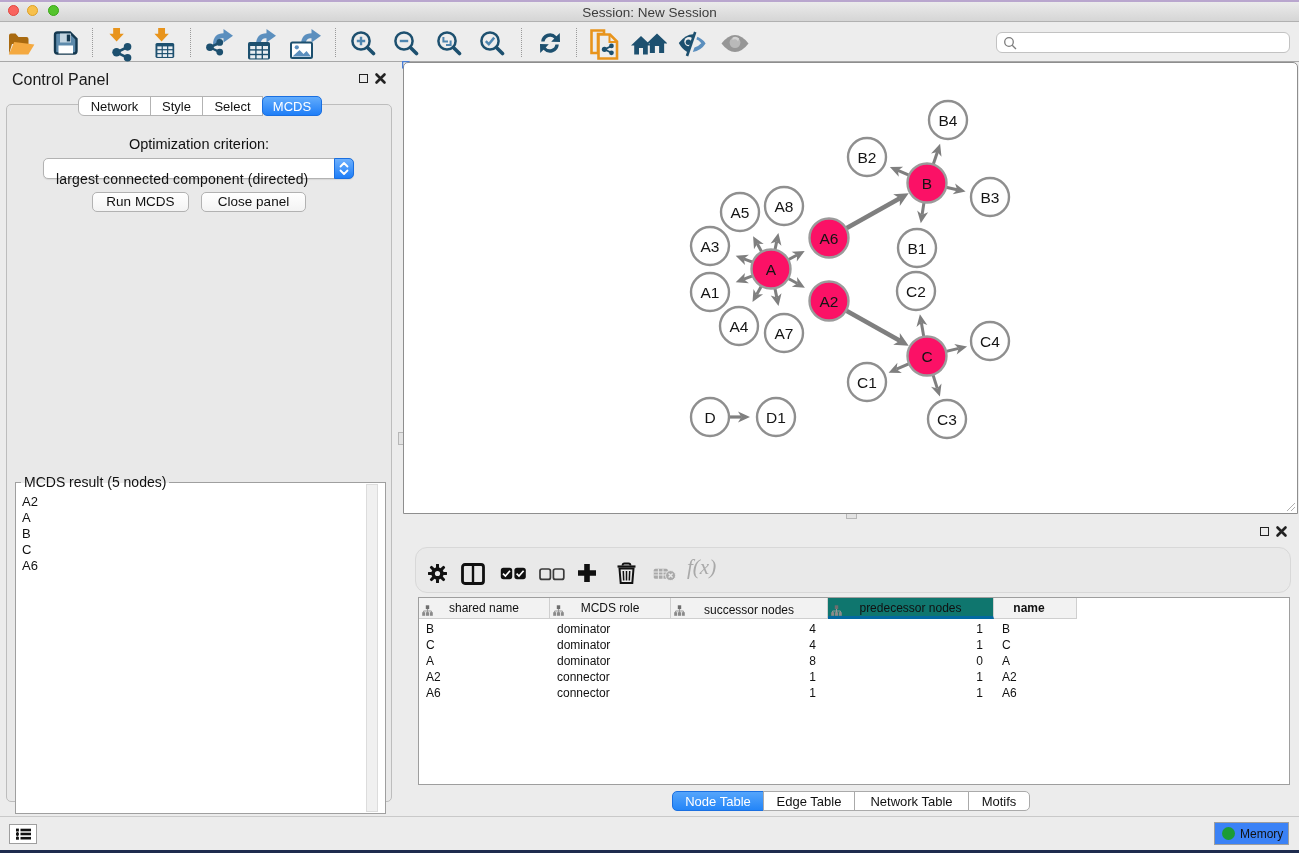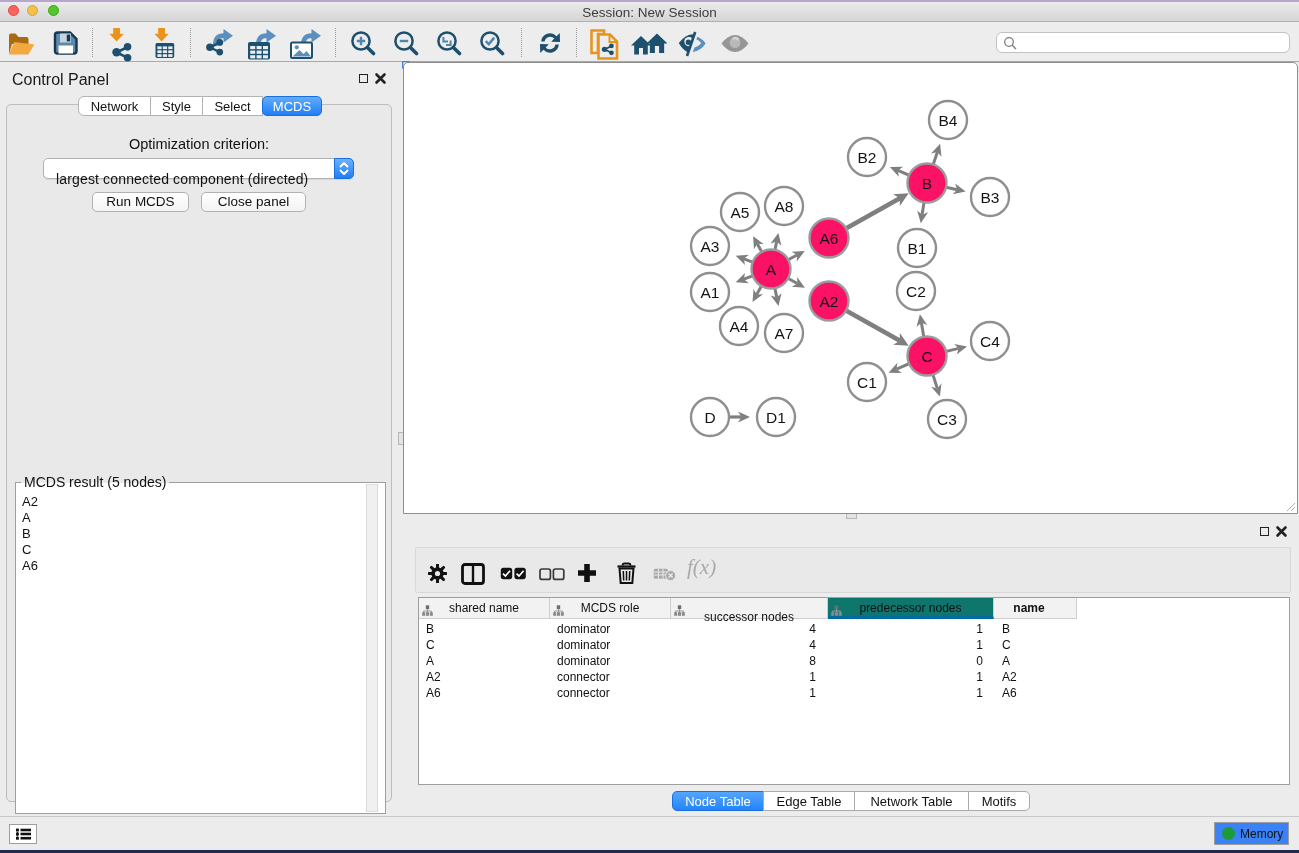--- a/index.html
+++ b/index.html
@@ -301,21 +301,21 @@
     <circle cx="524.0" cy="272.0" r="19.5" fill="#fb1166" stroke="#9b9b9b" stroke-width="2.4"></circle>
     <text x="524.0" y="277.5" text-anchor="middle" font-size="15.5" fill="#141414">C</text>
   </svg>
 
 <div class="abs" style="left:424px;top:524px;font-size:13px;color:#1a1a1a;margin-top:48px;">Table Panel</div>
 <div class="abs" style="left:1260px;top:527px;width:9px;height:9px;border:1.5px solid #222;"></div>
 <svg class="abs" style="left:1275px;top:525px;" width="13" height="13">
     <path d="M2.5 2.5 L10.5 10.5 M10.5 2.5 L2.5 10.5" stroke="#222" stroke-width="2.6" stroke-linecap="round"></path>
   </svg>
 
-<div class="abs" style="left:415px;top:547px;width:876px;height:46px;background:#e9e9e9;border:1px solid #d8d8d8;border-radius:2px;">
+<div class="abs" style="left:415px;top:547px;width:876px;height:46px;background:#e9e9e9;border:1px solid #d8d8d8;border-radius:12px;">
 <svg class="abs" style="left:12px;top:16px;" width="19" height="19">
       <g fill="#111">
         <circle cx="9.5" cy="9.5" r="6.2"></circle>
         <rect x="8" y="-0.5" width="3" height="5" rx="1.2" transform="rotate(0 9.5 9.5)"></rect>
         <rect x="8" y="-0.5" width="3" height="5" rx="1.2" transform="rotate(45 9.5 9.5)"></rect>
         <rect x="8" y="-0.5" width="3" height="5" rx="1.2" transform="rotate(90 9.5 9.5)"></rect>
         <rect x="8" y="-0.5" width="3" height="5" rx="1.2" transform="rotate(135 9.5 9.5)"></rect>
         <rect x="8" y="-0.5" width="3" height="5" rx="1.2" transform="rotate(180 9.5 9.5)"></rect>
         <rect x="8" y="-0.5" width="3" height="5" rx="1.2" transform="rotate(225 9.5 9.5)"></rect>
         <rect x="8" y="-0.5" width="3" height="5" rx="1.2" transform="rotate(270 9.5 9.5)"></rect>
@@ -394,21 +394,21 @@
       <div style="position:absolute;left:0;right:0;top:3px;text-align:center;font-size:12px;color:#111;">MCDS role</div>
     </div>
     <div class="abs" style="left:252px;top:0;width:157px;height:21px;background:#f2f2f2;border-right:1px solid #cfcfcf;border-bottom:1px solid #cfcfcf;">
       <span style="position:absolute;left:3px;top:4px;"><svg width="11" height="11">
           <rect x="3.8" y="0.3" width="3.4" height="3.8" fill="#6e6e6e"></rect>
           <path d="M5.5 4 L5.5 6 M1.6 8 L1.6 6 L9.4 6 L9.4 8 M5.5 6 L5.5 8" stroke="#999" stroke-width="1" fill="none"></path>
           <rect x="0.2" y="7.2" width="3" height="3.6" fill="#8a8a8a"></rect>
           <rect x="4" y="7.2" width="3" height="3.6" fill="#8a8a8a"></rect>
           <rect x="7.8" y="7.2" width="3" height="3.6" fill="#8a8a8a"></rect>
         </svg></span>
-      <div style="position:absolute;left:0;right:0;top:12px;text-align:center;font-size:12px;color:#111;">successor nodes</div>
+      <div style="position:absolute;left:0;right:0;top:5px;text-align:center;font-size:12px;color:#111;">successor nodes</div>
     </div>
     <div class="abs" style="left:409px;top:0;width:166px;height:21px;background:#0f766e;border-right:1px solid #cfcfcf;border-bottom:3px solid #0369a1;">
       <span style="position:absolute;left:3px;top:4px;"><svg width="11" height="11">
           <rect x="3.8" y="0.3" width="3.4" height="3.8" fill="#6e6e6e"></rect>
           <path d="M5.5 4 L5.5 6 M1.6 8 L1.6 6 L9.4 6 L9.4 8 M5.5 6 L5.5 8" stroke="#999" stroke-width="1" fill="none"></path>
           <rect x="0.2" y="7.2" width="3" height="3.6" fill="#8a8a8a"></rect>
           <rect x="4" y="7.2" width="3" height="3.6" fill="#8a8a8a"></rect>
           <rect x="7.8" y="7.2" width="3" height="3.6" fill="#8a8a8a"></rect>
         </svg></span>
       <div style="position:absolute;left:0;right:0;top:3px;text-align:center;font-size:12px;color:#111;">predecessor nodes</div>

